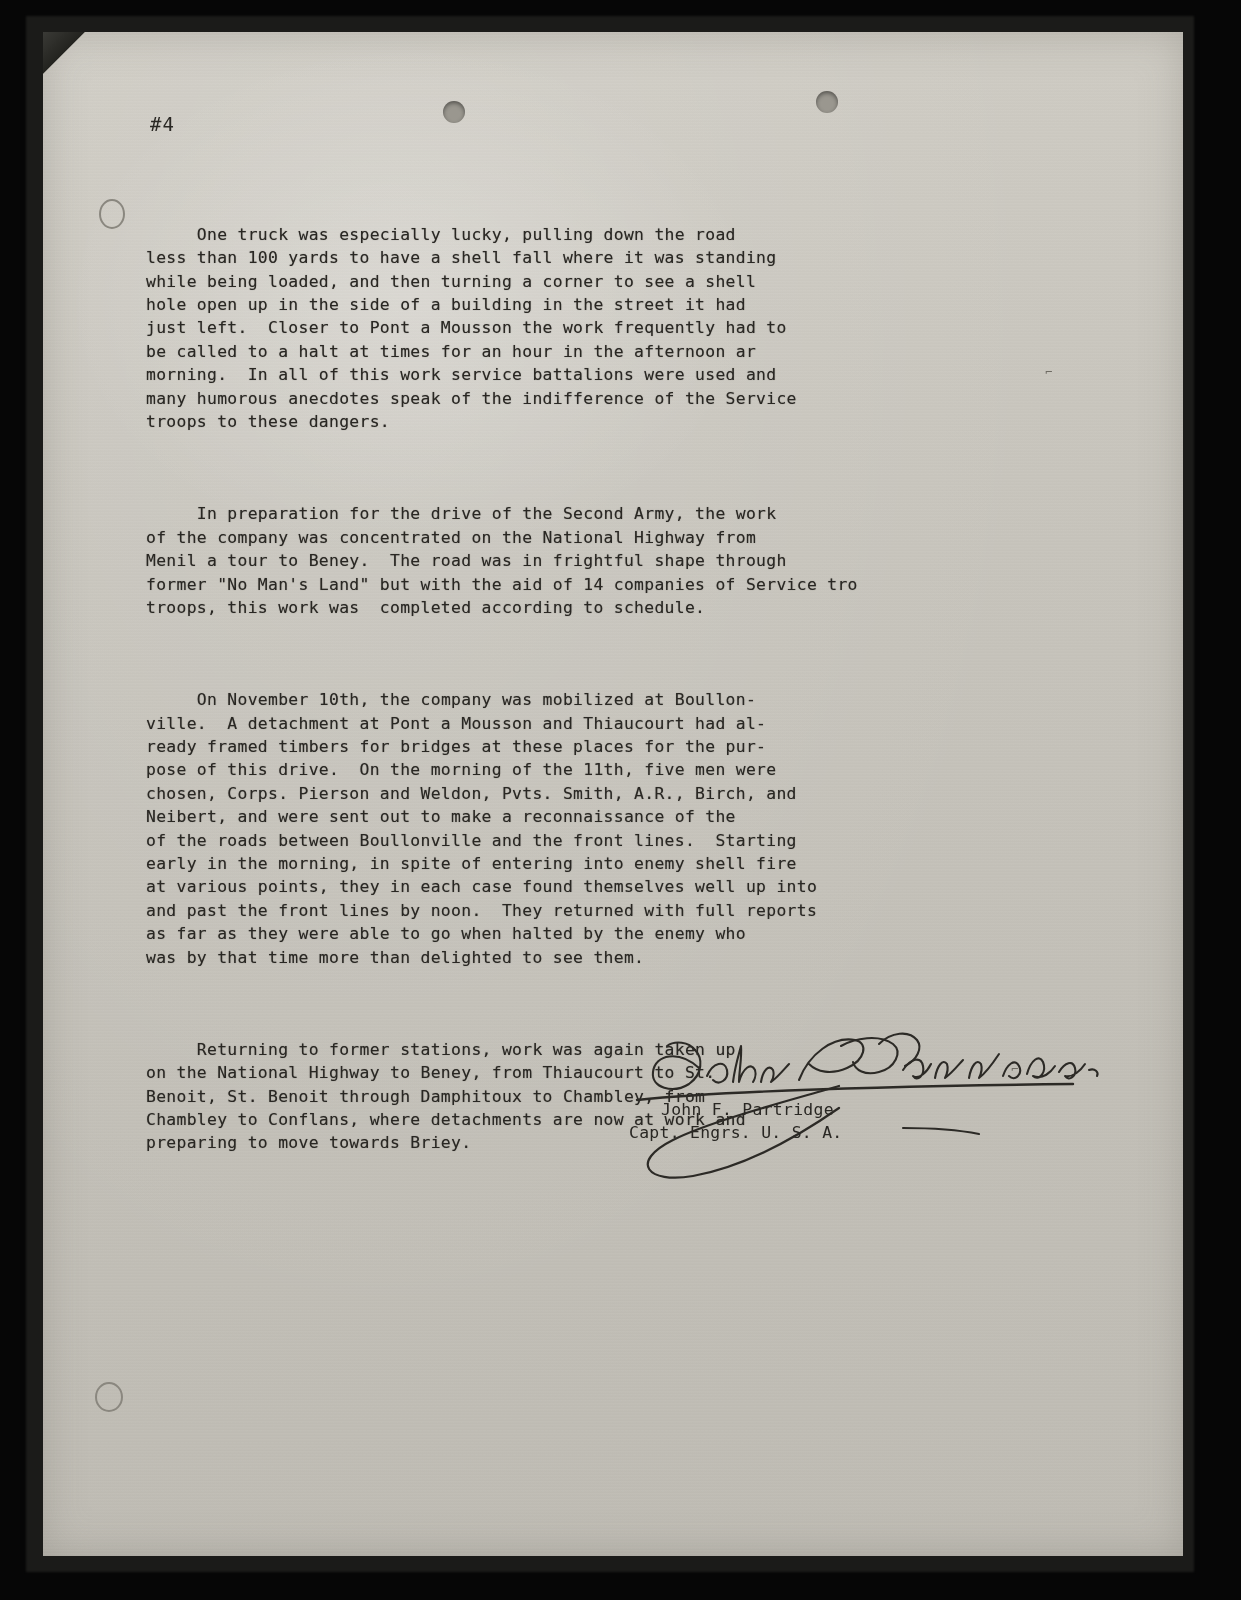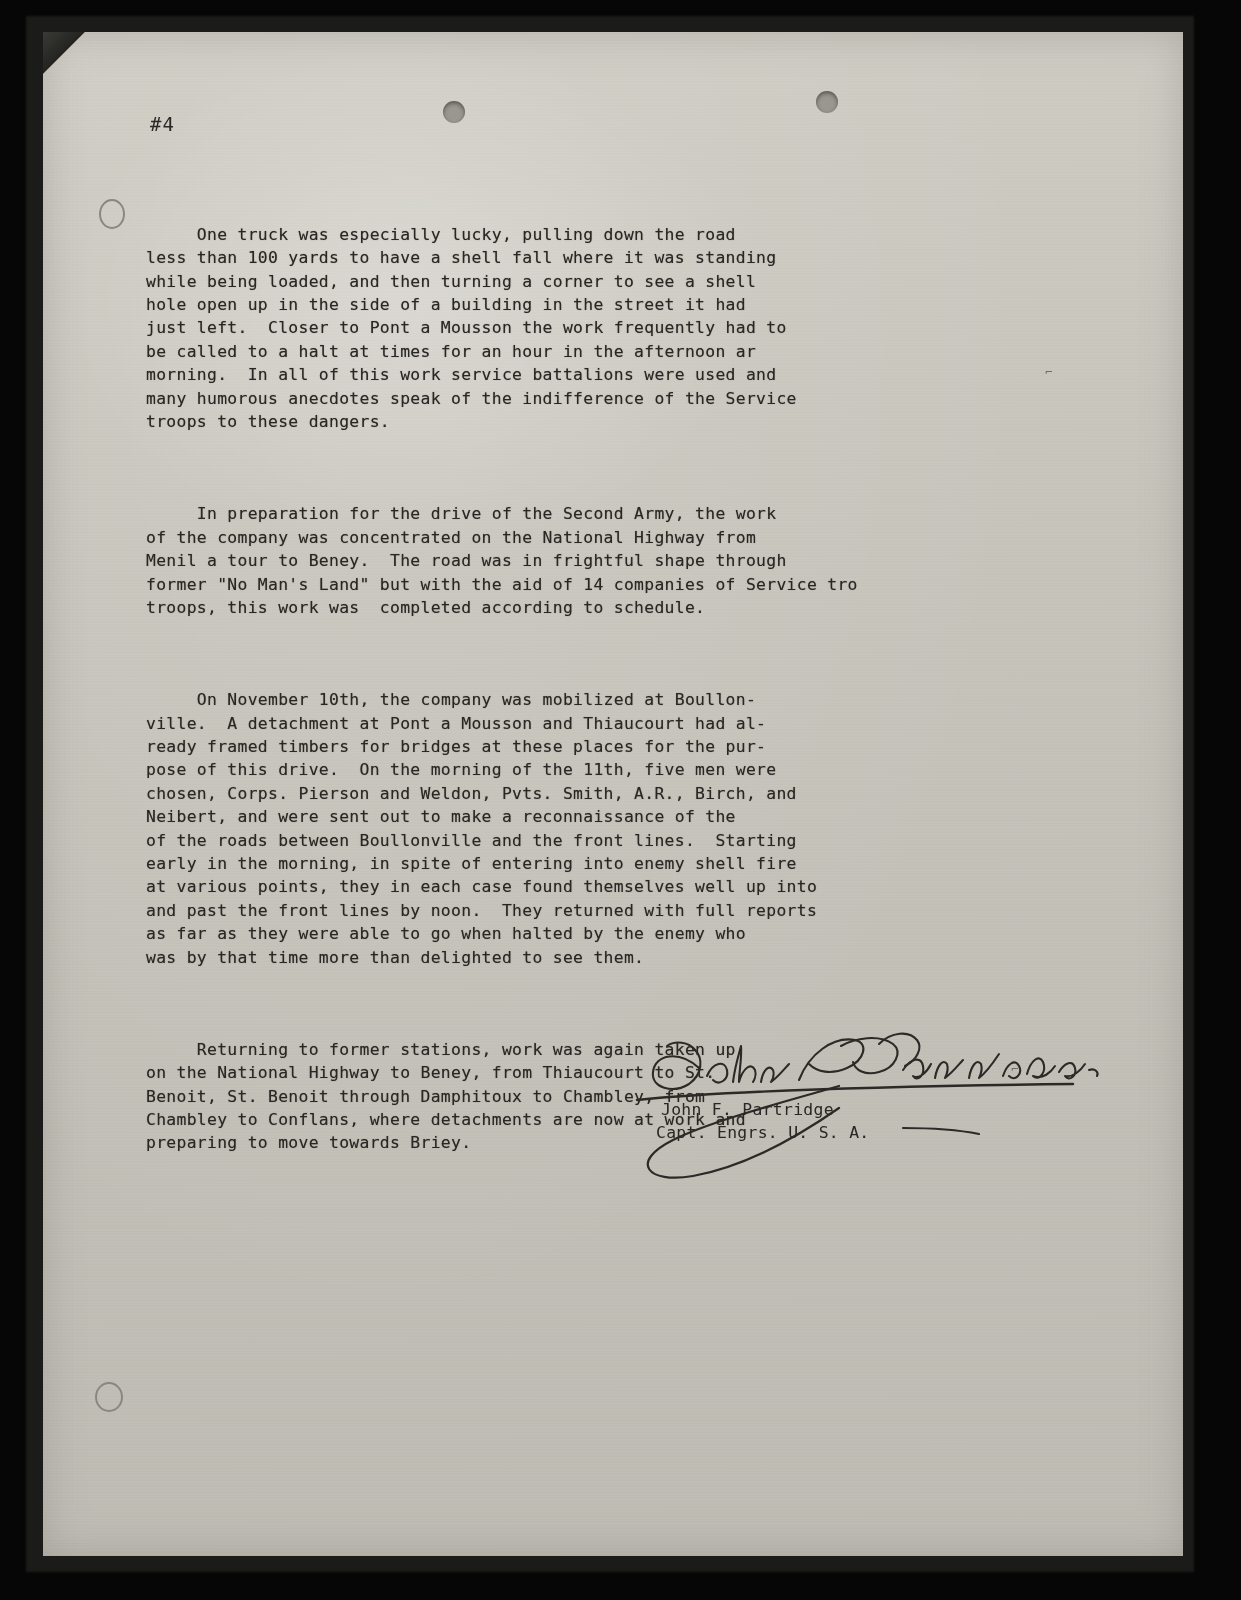--- a/index.html
+++ b/index.html
@@ -155,21 +155,20 @@
   }
   .sig-rank {
     position: absolute;
     left: 26px;
     top: 99px;
     font-family: "DejaVu Sans Mono", monospace;
     font-size: 16.4px;
     letter-spacing: 0.3px;
     color: #292723;
     white-space: pre;
-    margin-left: 27px;
   }
 
   
   .smudge {
     position: absolute;
     color: #6e6b63;
     font-size: 12px;
     font-family: "DejaVu Sans Mono", monospace;
   }
 </style>

